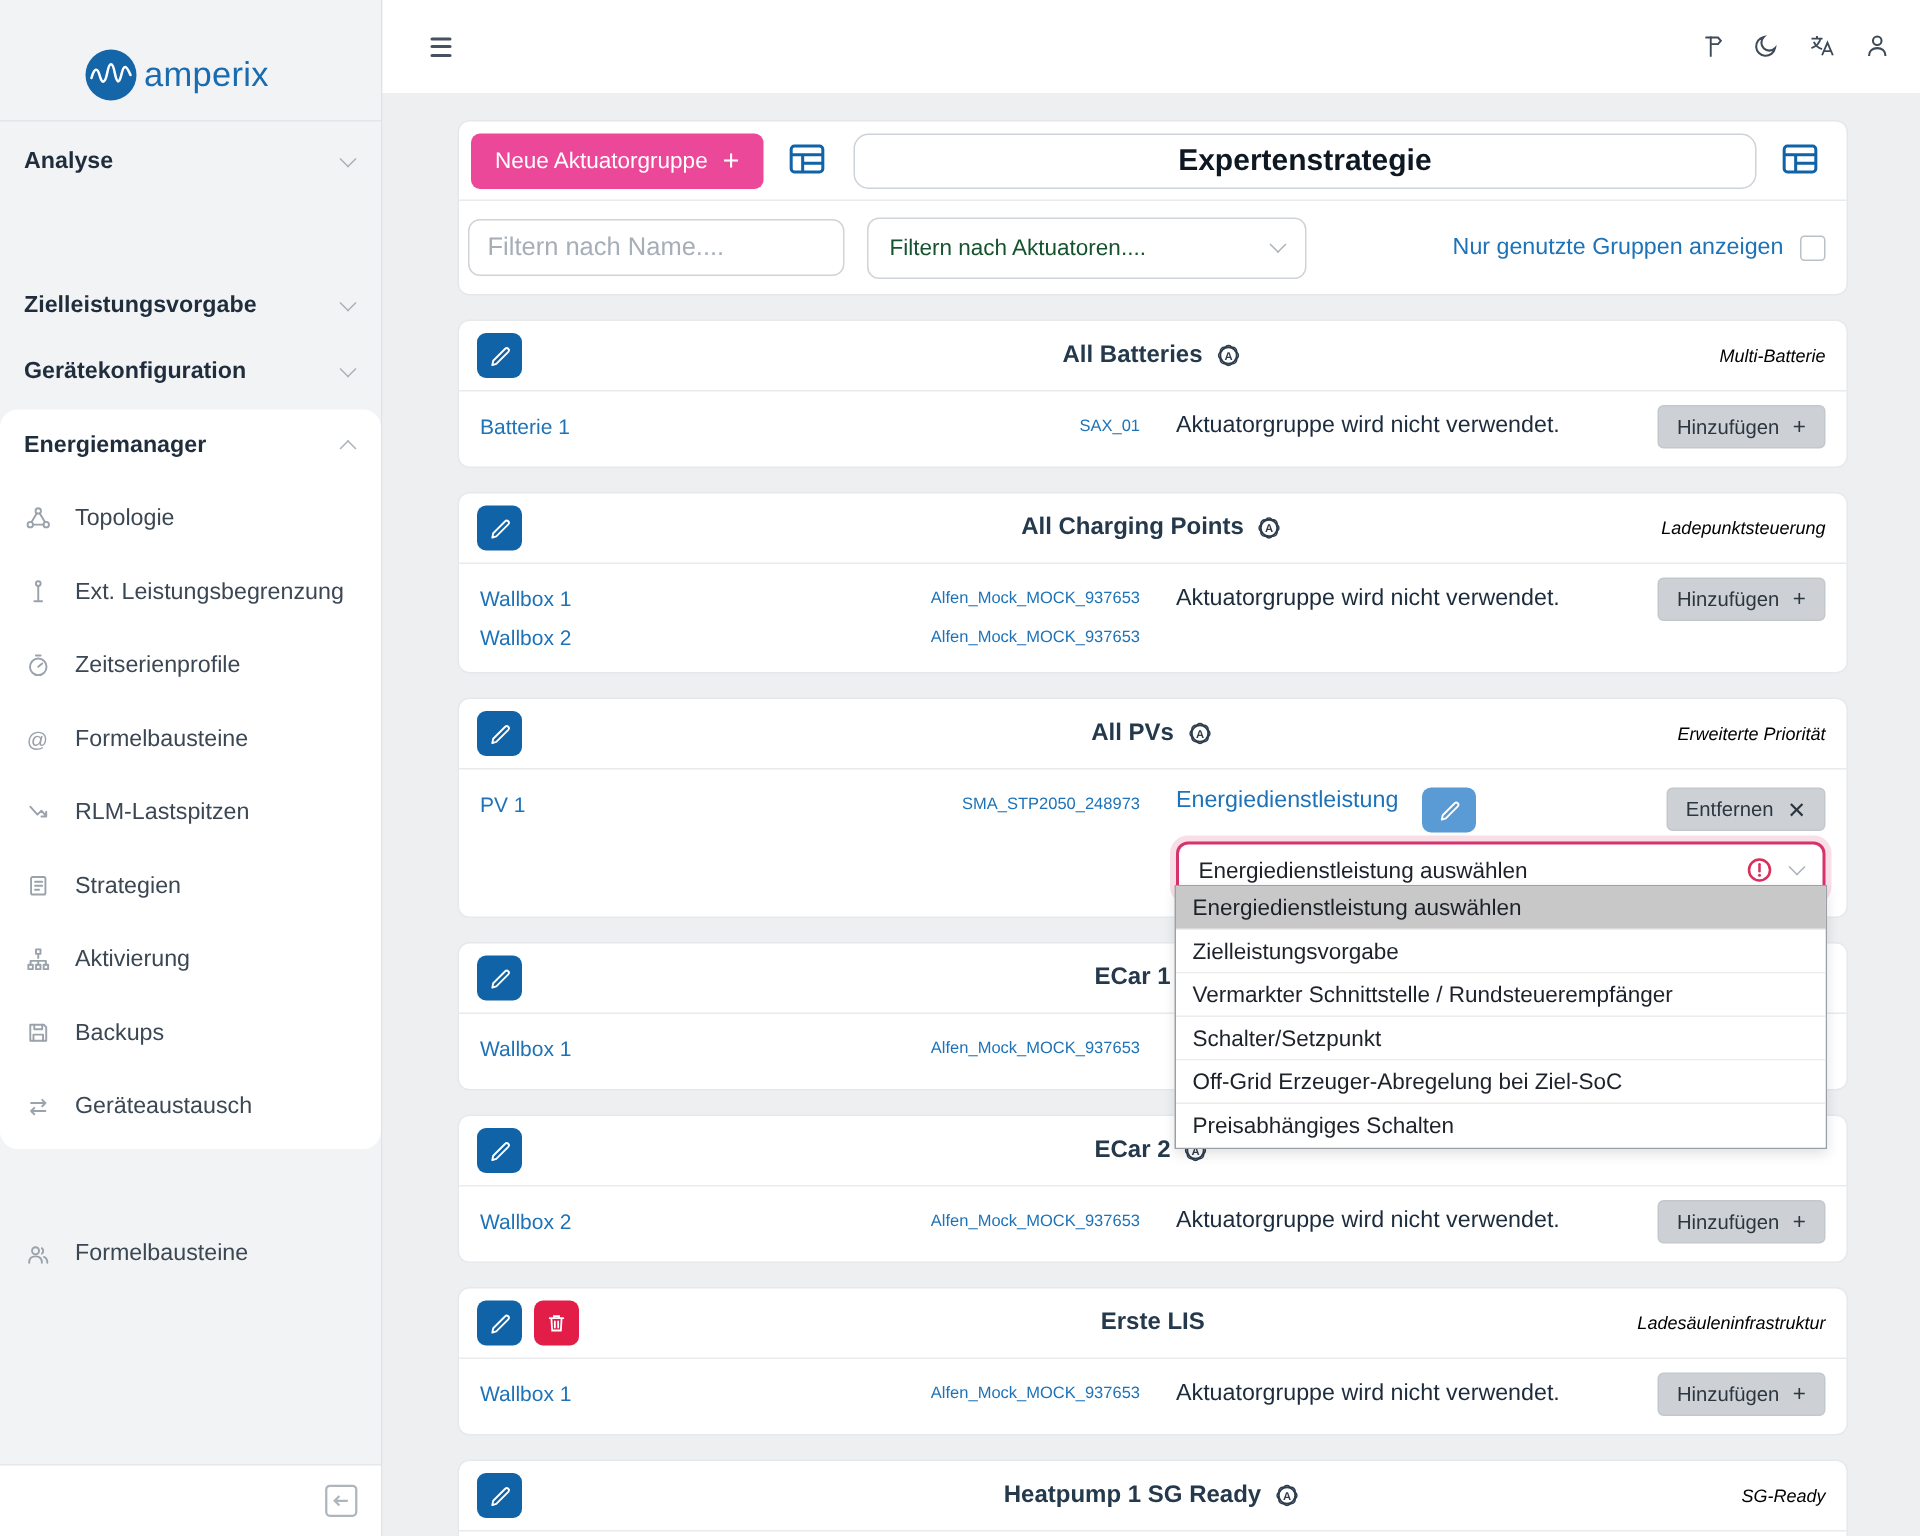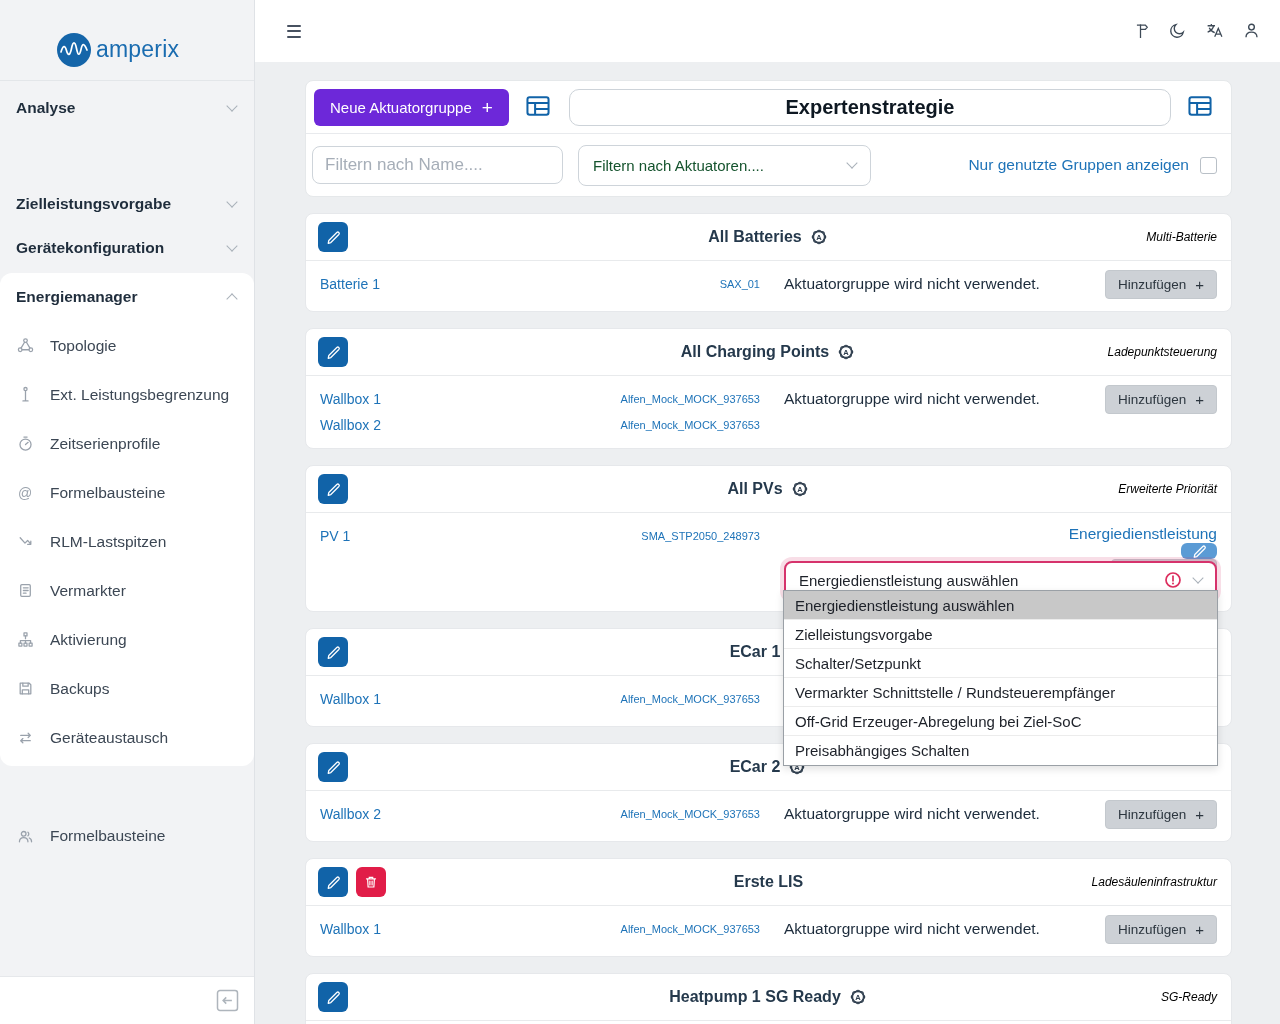--- a/index.html
+++ b/index.html
@@ -41,21 +41,21 @@
   .hamburger span { width:14px; height:2px; background:#475160; border-radius:1px; }
   .top-icons { margin-left:auto; display:flex; gap:13px; }
   .top-icons button { width:24px; height:24px; background:none; border:none; cursor:pointer; padding:2px; display:flex; }
   .top-icons svg { width:19px; height:19px; }
 
   .content { flex:1; background:#edeff1; padding:18px 48px 0 50px; overflow:hidden; }
 
   
   .header-card { background:#fff; border:1px solid #e5e8ea; border-radius:8px; }
   .hc-row1 { height:53px; display:flex; align-items:center; padding:0 14px 0 8px; border-bottom:1px solid #e8eaed; }
-  .primary-btn { height:37px; background:#6d28d9; color:#fff; border:none; border-radius:6px;
+  .primary-btn { height:37px; background:#ec4899; color:#fff; border:none; border-radius:6px;
                  font-size:15px; padding:0 16px; display:flex; align-items:center; gap:10px; cursor:pointer;
                  font-family:inherit; }
   .primary-btn .plus { font-size:19px; font-weight:300; line-height:1; }
   .table-btn { width:32px; height:32px; background:none; border:none; cursor:pointer; padding:2px; margin-left:14px; display:flex; }
   .table-btn svg { width:26px; height:26px; }
   .strategy-box { flex:1; margin:0 12px 0 14px; height:37px; border:1px solid #cdd3d9; border-radius:10px;
                   display:flex; align-items:center; justify-content:center; font-size:20px; font-weight:700;
                   color:#0e1822; cursor:text; background:#fff; }
   .hc-row2 { height:62px; display:flex; align-items:center; padding:0 14px 0 6px; }
   .filter-input { width:251px; height:38px; border:1px solid #ced4da; border-radius:8px; padding:0 12px;
@@ -89,21 +89,21 @@
   .col-devices { display:flex; flex-direction:column; gap:4px; align-items:flex-end; }
   .col-devices span { color:#1e73b8; font-size:11px; line-height:22px; }
   .status { font-size:15.5px; color:#1d2c3c; line-height:22px; }
   .gray-btn { height:29px; background:#cdd1d6; border:1px solid #c3c8cd; border-radius:4px; padding:0 12px;
               font-size:13.5px; color:#2c363f; display:flex; align-items:center; gap:9px; cursor:pointer;
               font-family:inherit; margin-top:-3px; }
   .gray-btn .sym { font-size:15px; font-weight:300; }
 
   
   .service-area { grid-column:3 / 5; display:flex; flex-direction:column; padding-top:-2px; }
-  .service-row { display:flex; align-items:flex-end; height:30px;flex-direction:column; }
+  .service-row { display:flex; align-items:flex-start; height:30px; }
   .service-label { color:#1e73b8; font-size:15.5px; }
   .service-row .icon-btn { margin-left:16px; height:30px; }
   .service-row .gray-btn { margin-left:auto; margin-top:0; }
   .error-select { margin-top:6px; height:38px; border:2px solid #d6336c; border-radius:8px;
                   box-shadow:0 0 0 4px rgba(214,51,108,.16); display:flex; align-items:center;
                   padding:0 13px; font-size:15px; color:#1d2129; background:#fff; cursor:pointer; }
   .error-select .right { margin-left:auto; display:flex; align-items:center; gap:12px; }
   .error-select svg { width:18px; height:18px; display:block; }
 
   
@@ -190,21 +190,21 @@
             </span>
             <span>RLM-Lastspitzen</span>
           </div>
           <div class="side-item">
             <span class="sicon">
               <svg viewBox="0 0 16 16" fill="none" stroke="currentColor" stroke-width="1.2" stroke-linecap="round" stroke-linejoin="round">
                 <rect x="3.5" y="2.5" width="9" height="11" rx="1"></rect>
                 <path d="M6 5.5h4.5M6 8h4.5M6 10.5h2.5"></path>
               </svg>
             </span>
-            <span>Vermarkter</span>
+            <span>Strategien</span>
           </div>
           <div class="side-item">
             <span class="sicon">
               <svg viewBox="0 0 16 16" fill="none" stroke="currentColor" stroke-width="1.2" stroke-linecap="round" stroke-linejoin="round">
                 <rect x="6.6" y="1.8" width="2.8" height="2.8"></rect>
                 <rect x="1.8" y="11.4" width="2.8" height="2.8"></rect>
                 <rect x="6.6" y="11.4" width="2.8" height="2.8"></rect>
                 <rect x="11.4" y="11.4" width="2.8" height="2.8"></rect>
                 <path d="M8 4.6v2.6M3.2 11.4V9h9.6v2.4M8 9v2.4"></path>
               </svg>
@@ -575,19 +575,19 @@
               <div class="card-type">SG-Ready</div>
             </div>
             <div class="card-body"></div>
           </section>
         </div>
     </div>
 
     <div class="dropdown" id="dropdown">
         <div class="dd-opt sel">Energiedienstleistung auswählen</div>
         <div class="dd-opt">Zielleistungsvorgabe</div>
+        <div class="dd-opt">Vermarkter Schnittstelle / Rundsteuerempfänger</div>
         <div class="dd-opt">Schalter/Setzpunkt</div>
-        <div class="dd-opt">Vermarkter Schnittstelle / Rundsteuerempfänger</div>
         <div class="dd-opt">Off-Grid Erzeuger-Abregelung bei Ziel-SoC</div>
         <div class="dd-opt">Preisabhängiges Schalten</div>
       </div>
   </div>
 </div>
 
 </body></html>

